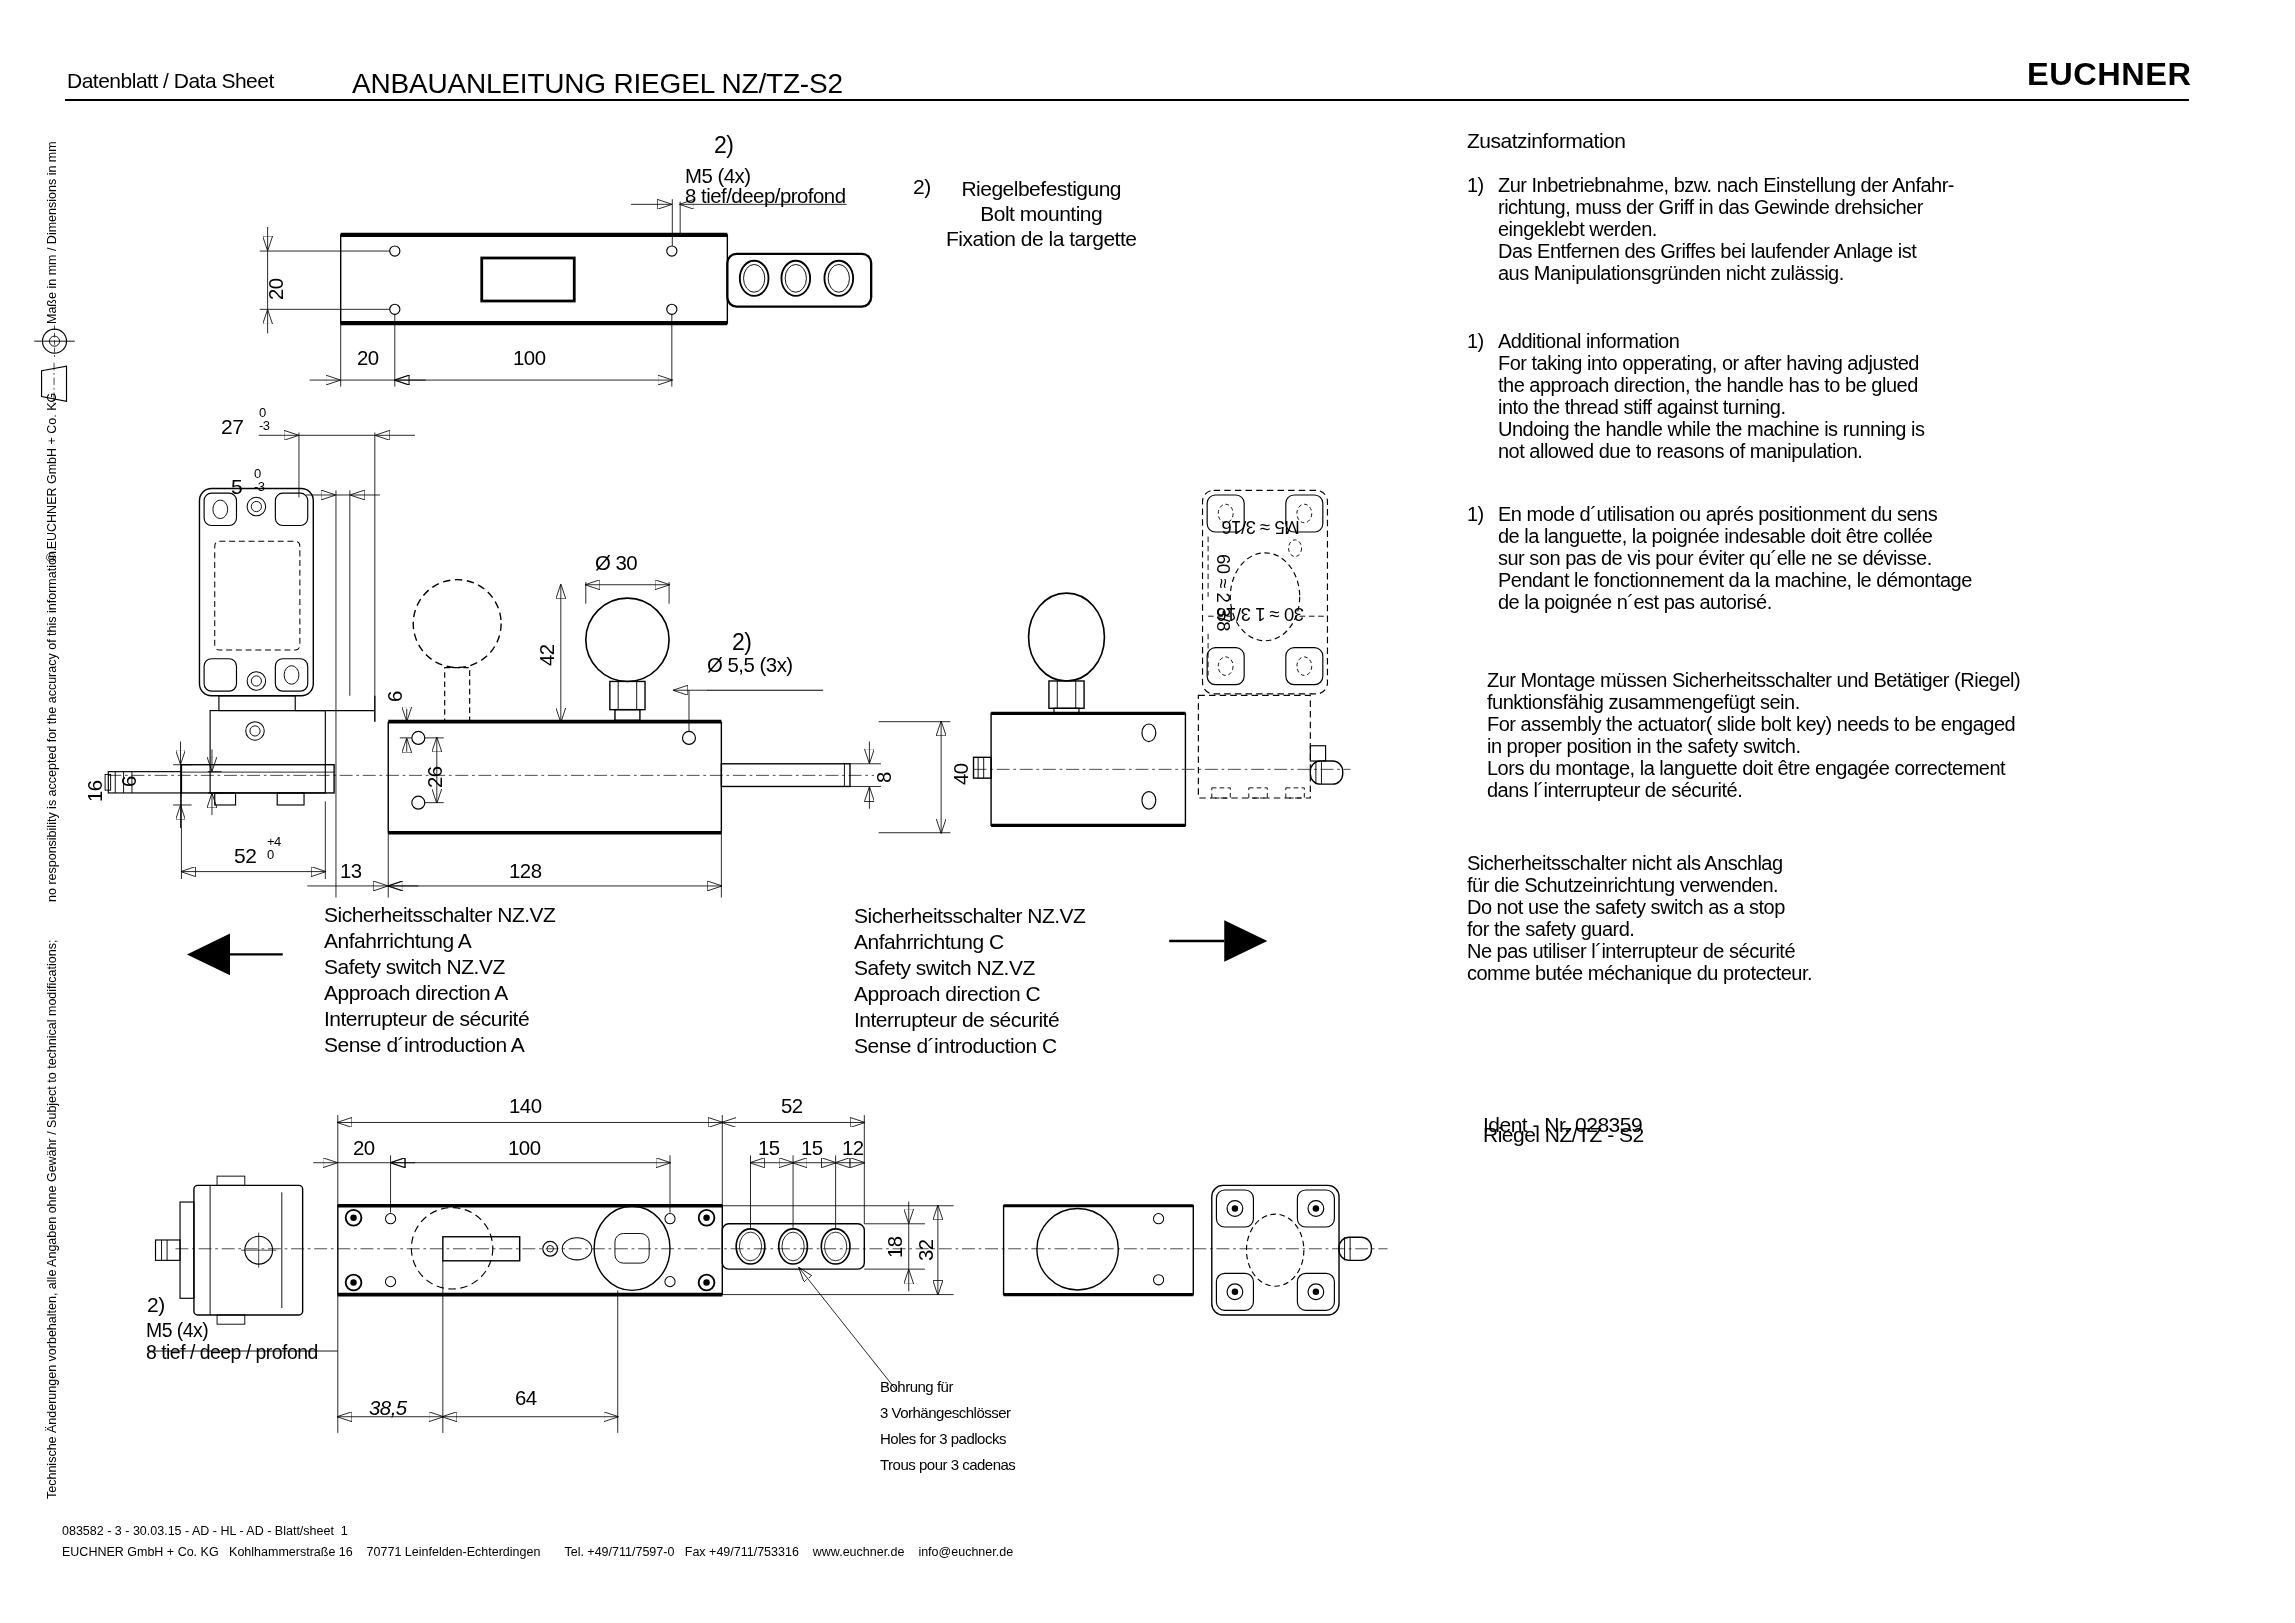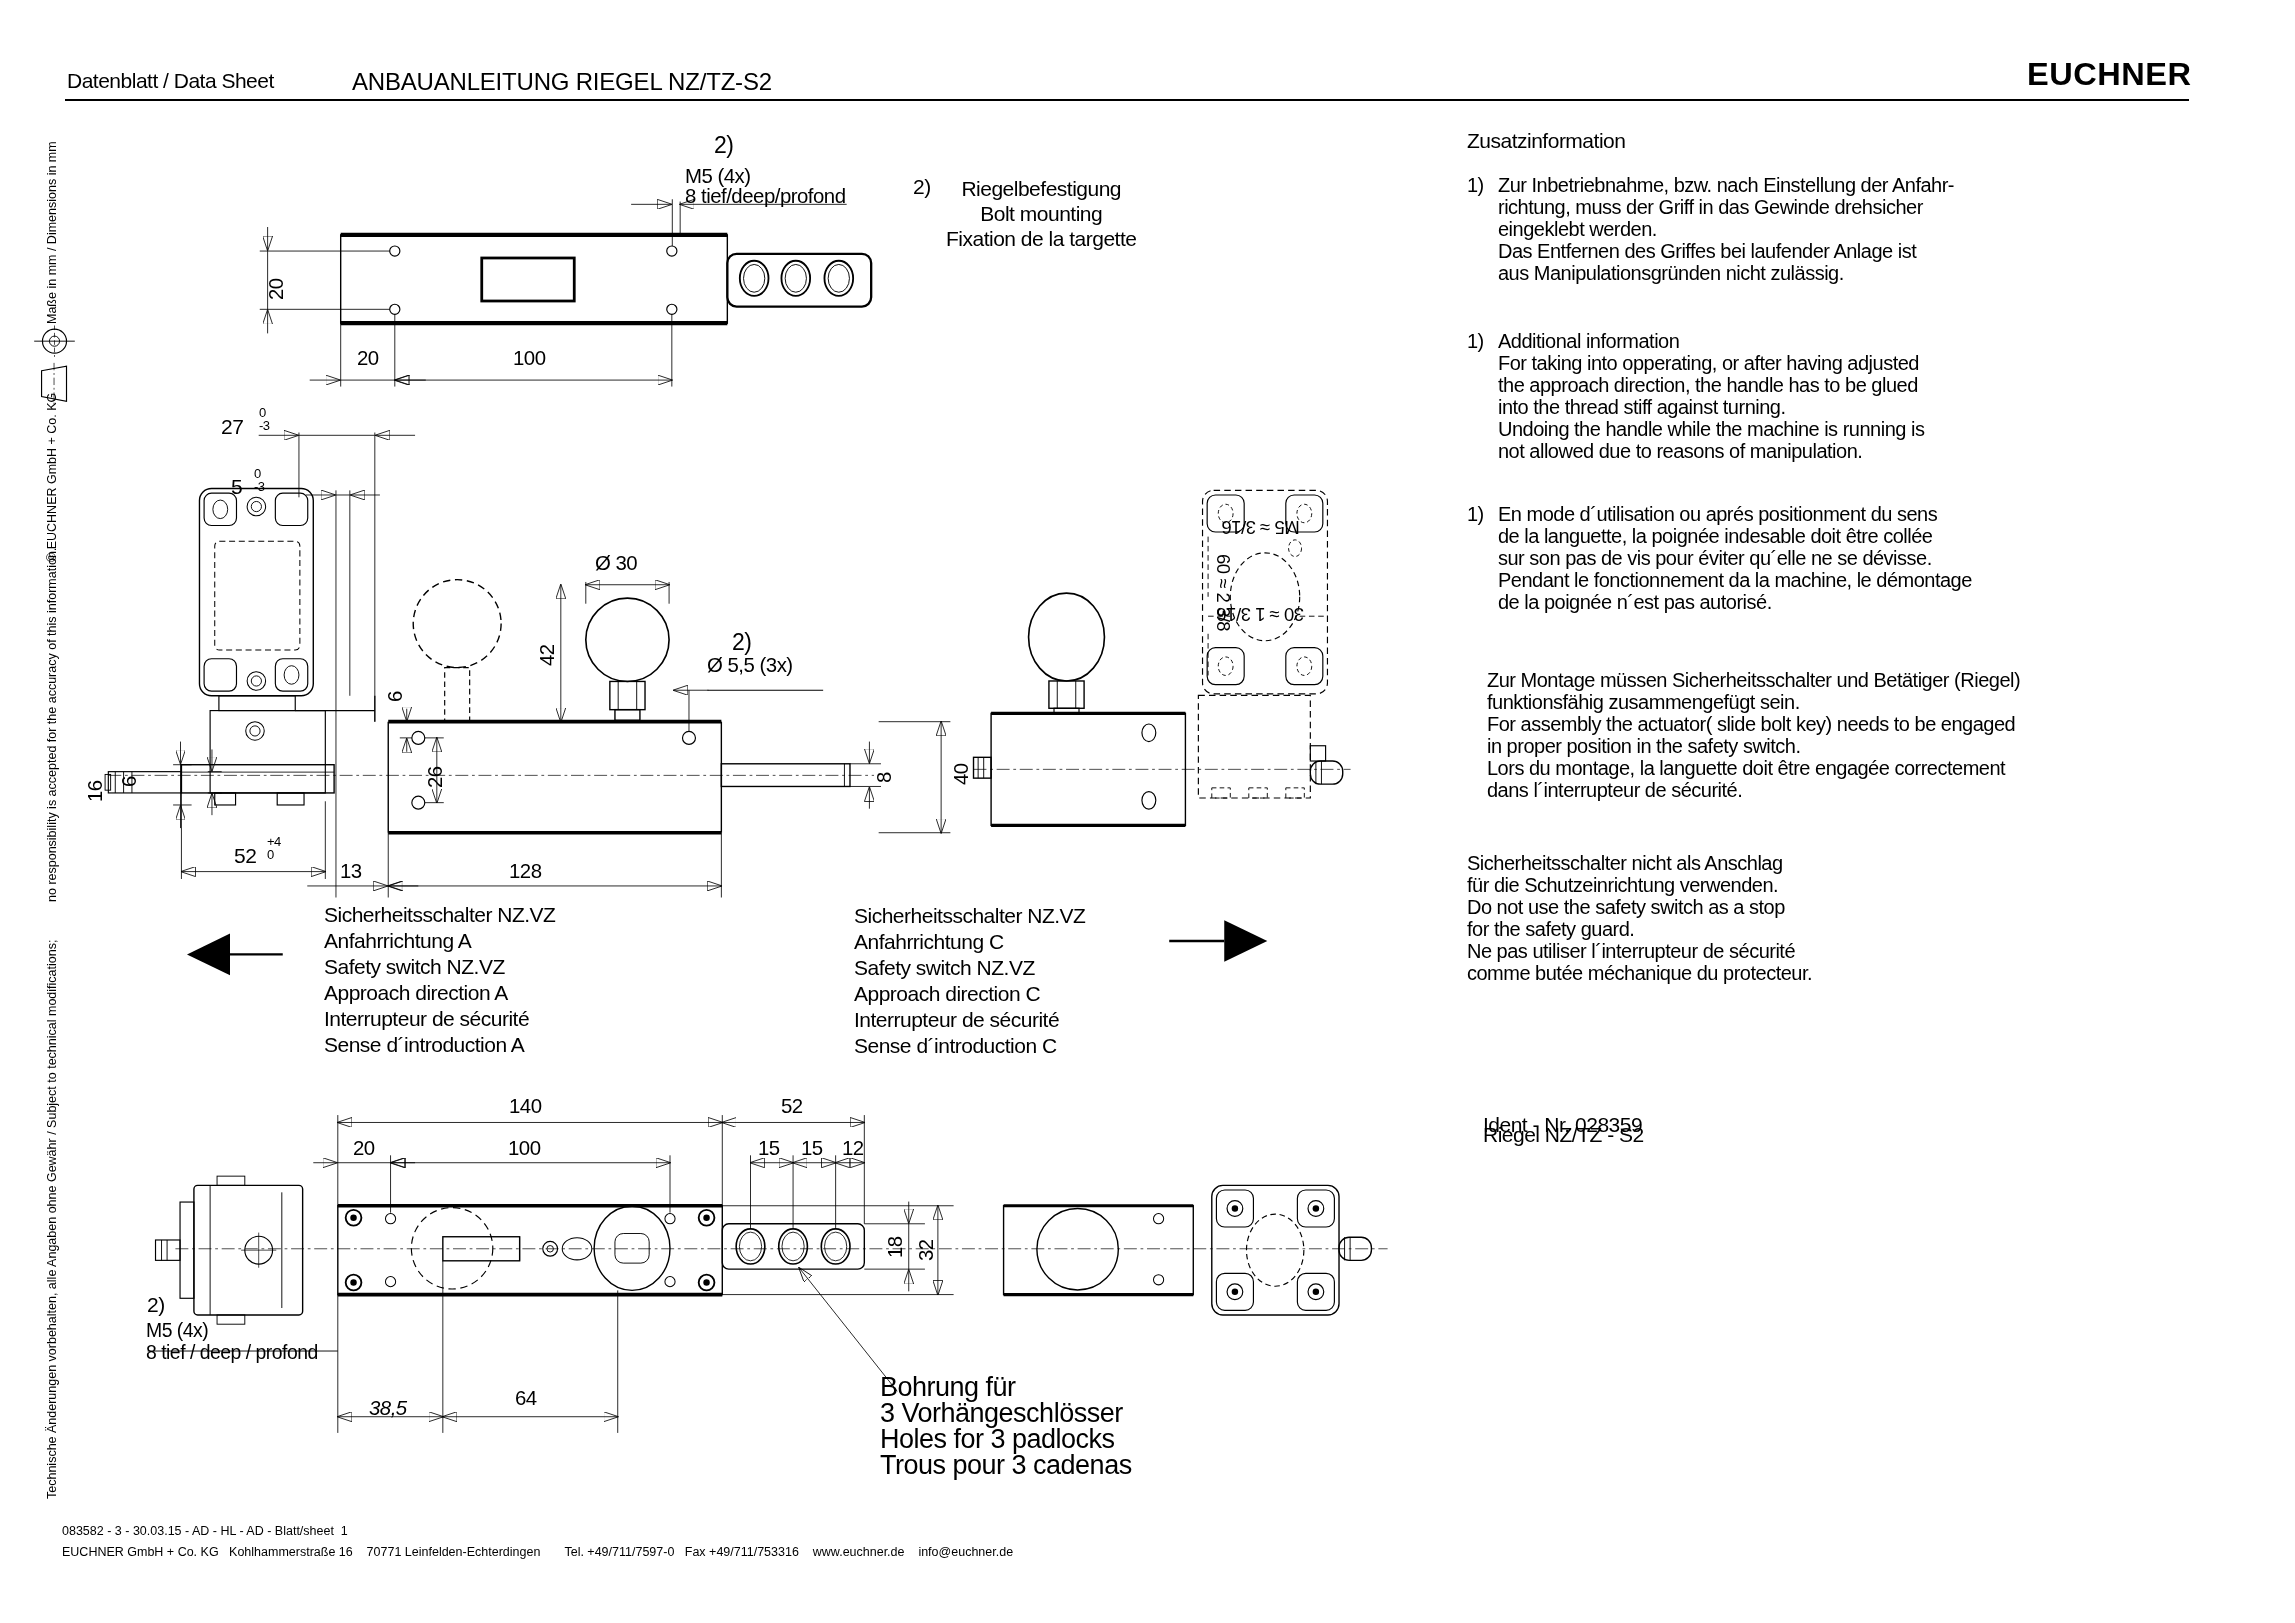--- a/index.html
+++ b/index.html
@@ -3,29 +3,29 @@
 <meta charset="utf-8">
 <style>
   * { margin:0; padding:0; box-sizing:border-box; }
   html,body { width:2295px; height:1623px; }
   body { background:#fff; color:#000; font-family:"Liberation Sans", sans-serif; position:relative; overflow:hidden; }
   .lbl  { position:absolute; white-space:pre-line; font-size:20.4px; letter-spacing:-0.5px; line-height:1.08; }
   .f50  { font-size:23px; }
   .f46  { font-size:21px; }
   .f42  { font-size:19.4px; }
   .hdr1 { position:absolute; font-size:21px; letter-spacing:-0.5px; }
-  .hdr2 { position:absolute; font-size:24px; letter-spacing:-0.2px; }
+  .hdr2 { position:absolute; font-size:28px; letter-spacing:-0.2px; }
   .brand{ position:absolute; font-size:31px; font-weight:bold; letter-spacing:0.5px; transform:scaleX(1.05); transform-origin:0 0; }
   .hdr-rule { position:absolute; left:65px; top:99px; width:2124px; height:1.9px; background:#000; }
   .para { position:absolute; display:flex; align-items:flex-start; }
   .pnum { width:31px; flex:none; font-size:20px; letter-spacing:-0.5px; line-height:22px; }
   .ptxt { white-space:pre-line; font-size:20px; letter-spacing:-0.5px; line-height:22px; }
   .block{ position:absolute; white-space:pre-line; font-size:20px; letter-spacing:-0.5px; line-height:22px; }
   .dirblock { font-size:21px; line-height:26px; }
-  .padlock  { font-size:27px; line-height:26px; }
+  .padlock  { font-size:15px; line-height:26px; }
   .rotl  { transform-origin:0 0; transform:rotate(-90deg); }
   .rotr  { transform-origin:0 0; transform:rotate(90deg); }
   .rot180{ transform:rotate(180deg); }
   .vside { position:absolute; transform-origin:0 0; transform:rotate(-90deg); font-size:12.5px; white-space:nowrap; }
   .tol   { position:absolute; display:flex; flex-direction:column; font-size:13px; line-height:13.4px; letter-spacing:-0.5px; }
   .foot  { position:absolute; font-size:12.5px; letter-spacing:0; white-space:pre; }
   svg { position:absolute; }
   svg line, svg rect, svg ellipse, svg circle, svg path, svg polyline { stroke:#000; fill:none; }
   svg .fill { fill:#000; stroke:none; }
 </style>

